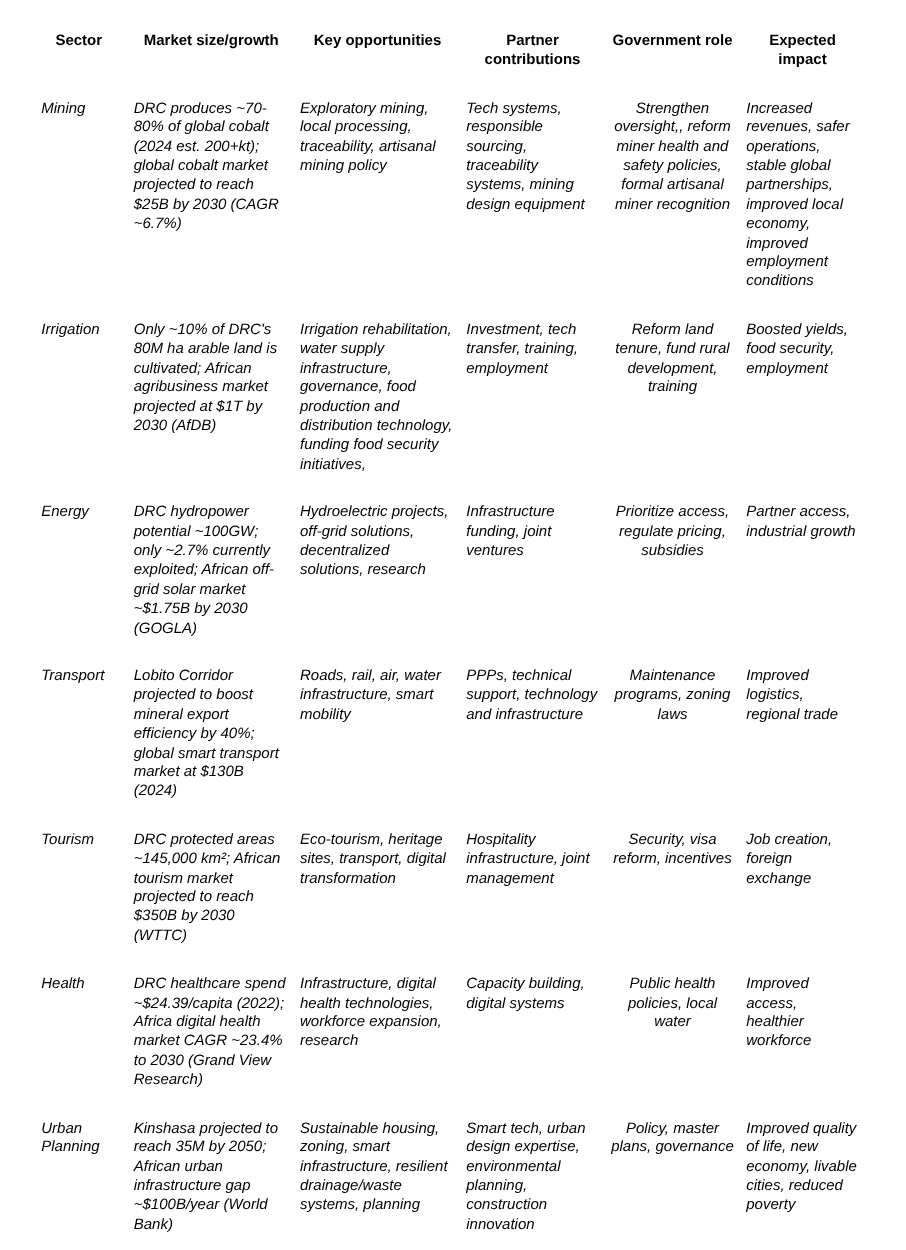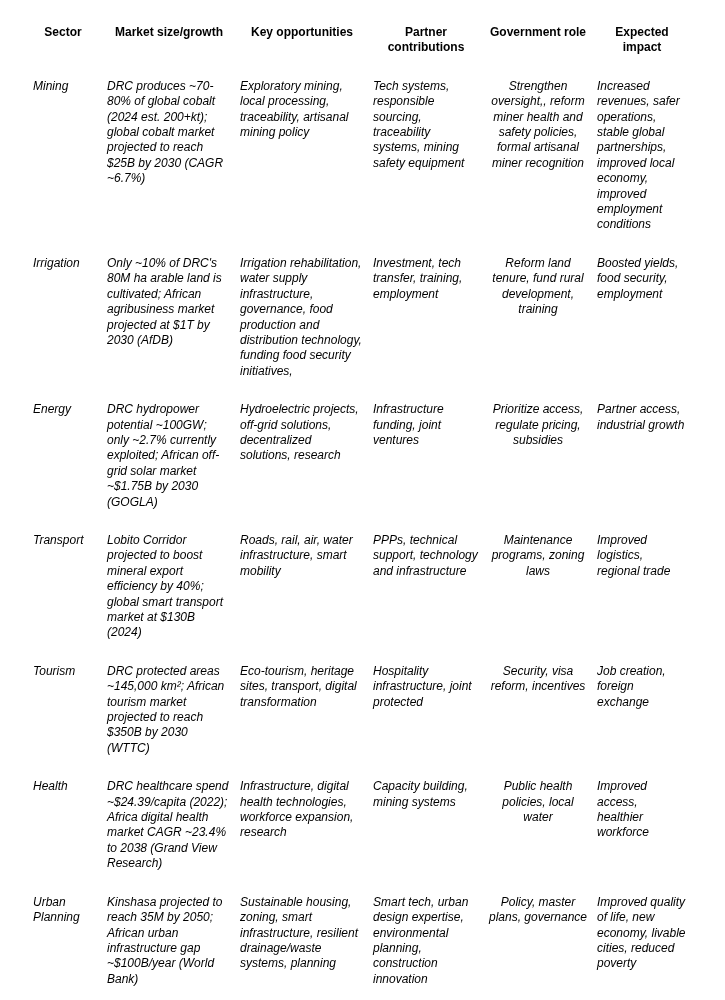--- a/index.html
+++ b/index.html
@@ -72,21 +72,21 @@
         <th>Partner contributions</th>
         <th>Government role</th>
         <th>Expected impact</th>
       </tr>
     </thead>
     <tbody>
       <tr>
         <td>Mining</td>
         <td>DRC produces ~70-80% of global cobalt (2024 est. 200+kt); global cobalt market projected to reach $25B by 2030 (CAGR ~6.7%)</td>
         <td>Exploratory mining, local processing, traceability, artisanal mining policy</td>
-        <td>Tech systems, responsible sourcing, traceability systems, mining safety equipment</td>
+        <td>Tech systems, responsible sourcing, traceability systems, mining design equipment</td>
         <td>Strengthen oversight,, reform miner health and safety policies, formal artisanal miner recognition</td>
         <td>Increased revenues, safer operations, stable global partnerships, improved local economy, improved employment conditions</td>
       </tr>
       <tr>
         <td>Irrigation</td>
         <td>Only ~10% of DRC's 80M ha arable land is cultivated; African agribusiness market projected at $1T by 2030 (AfDB)</td>
         <td>Irrigation rehabilitation, water supply infrastructure, governance, food production and distribution technology, funding food security initiatives,</td>
         <td>Investment, tech transfer, training, employment</td>
         <td>Reform land tenure, fund rural development, training</td>
         <td>Boosted yields, food security, employment</td>
@@ -104,29 +104,29 @@
         <td>Lobito Corridor projected to boost mineral export efficiency by 40%; global smart transport market at $130B (2024)</td>
         <td>Roads, rail, air, water infrastructure, smart mobility</td>
         <td>PPPs, technical support, technology and infrastructure</td>
         <td>Maintenance programs, zoning laws</td>
         <td>Improved logistics, regional trade</td>
       </tr>
       <tr>
         <td>Tourism</td>
         <td>DRC protected areas ~145,000 km²; African tourism market projected to reach $350B by 2030 (WTTC)</td>
         <td>Eco-tourism, heritage sites, transport, digital transformation</td>
-        <td>Hospitality infrastructure, joint protected</td>
+        <td>Hospitality infrastructure, joint management</td>
         <td>Security, visa reform, incentives</td>
         <td>Job creation, foreign exchange</td>
       </tr>
       <tr>
         <td>Health</td>
-        <td>DRC healthcare spend ~$24.39/capita (2022); Africa digital health market CAGR ~23.4% to 2038 (Grand View Research)</td>
+        <td>DRC healthcare spend ~$24.39/capita (2022); Africa digital health market CAGR ~23.4% to 2030 (Grand View Research)</td>
         <td>Infrastructure, digital health technologies, workforce expansion, research</td>
-        <td>Capacity building, mining systems</td>
+        <td>Capacity building, digital systems</td>
         <td>Public health policies, local water</td>
         <td>Improved access, healthier workforce</td>
       </tr>
       <tr>
         <td>Urban Planning</td>
         <td>Kinshasa projected to reach 35M by 2050; African urban infrastructure gap ~$100B/year (World Bank)</td>
         <td>Sustainable housing, zoning, smart infrastructure, resilient drainage/waste systems, planning</td>
         <td>Smart tech, urban design expertise, environmental planning, construction innovation</td>
         <td>Policy, master plans, governance</td>
         <td>Improved quality of life, new economy, livable cities, reduced poverty</td>

